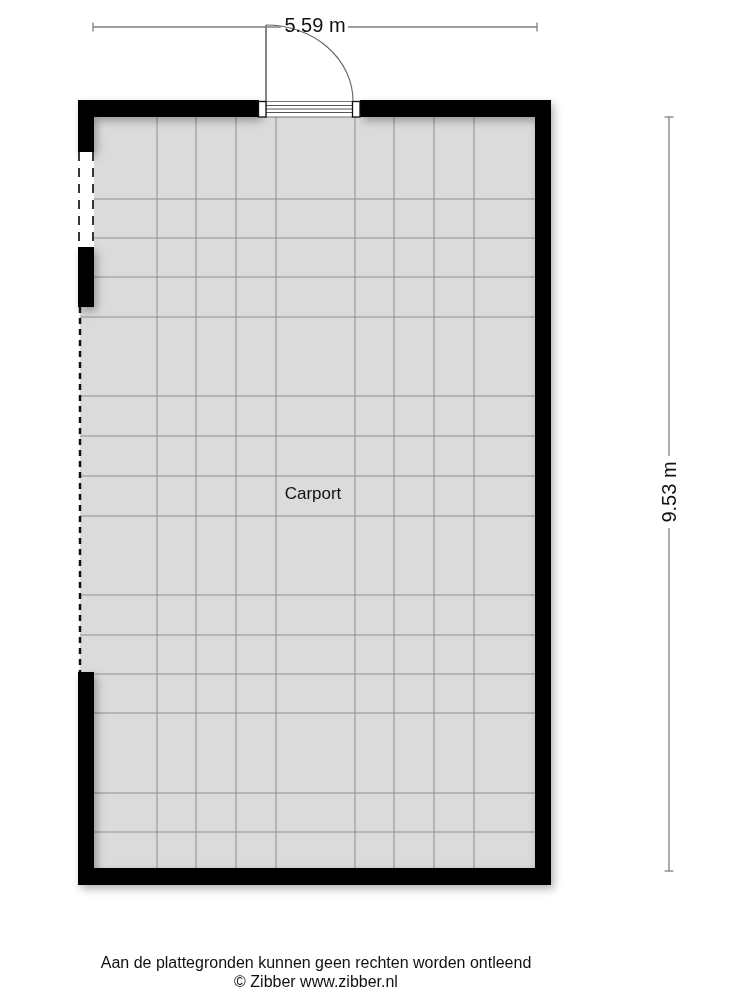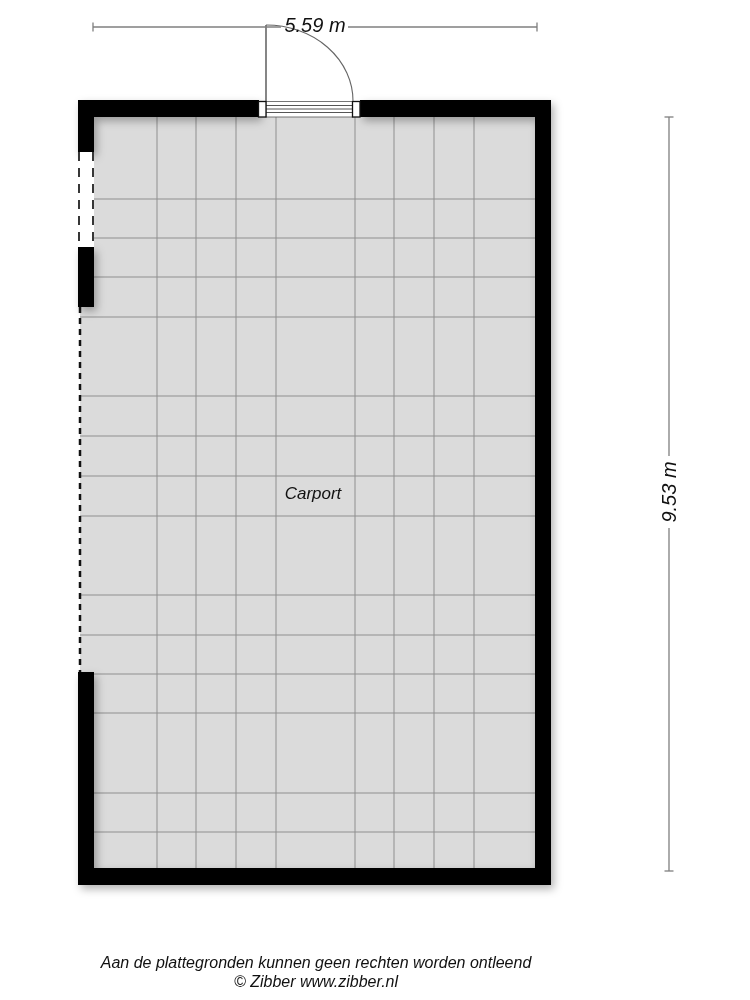--- a/index.html
+++ b/index.html
@@ -1,17 +1,17 @@
 <!DOCTYPE html>
 <html><head>
 <meta charset="utf-8">
 <style>
   html,body{margin:0;padding:0;background:#ffffff;}
   body{width:750px;height:1000px;font-family:"Liberation Sans",sans-serif;}
-  .page{position:relative;width:706px;height:1000px;overflow:hidden;background:#fff;font-style:italic;}
+  .page{position:relative;width:706px;height:1000px;overflow:hidden;background:#fff;}
   svg{display:block;}
   text{fill:#111111;}
   .dim-label{font-size:20px;}
   .room-label{font-size:17px;}
   .footer-text{font-size:16px;}
 </style>
 </head>
 <body>
 
 <div class="page">

